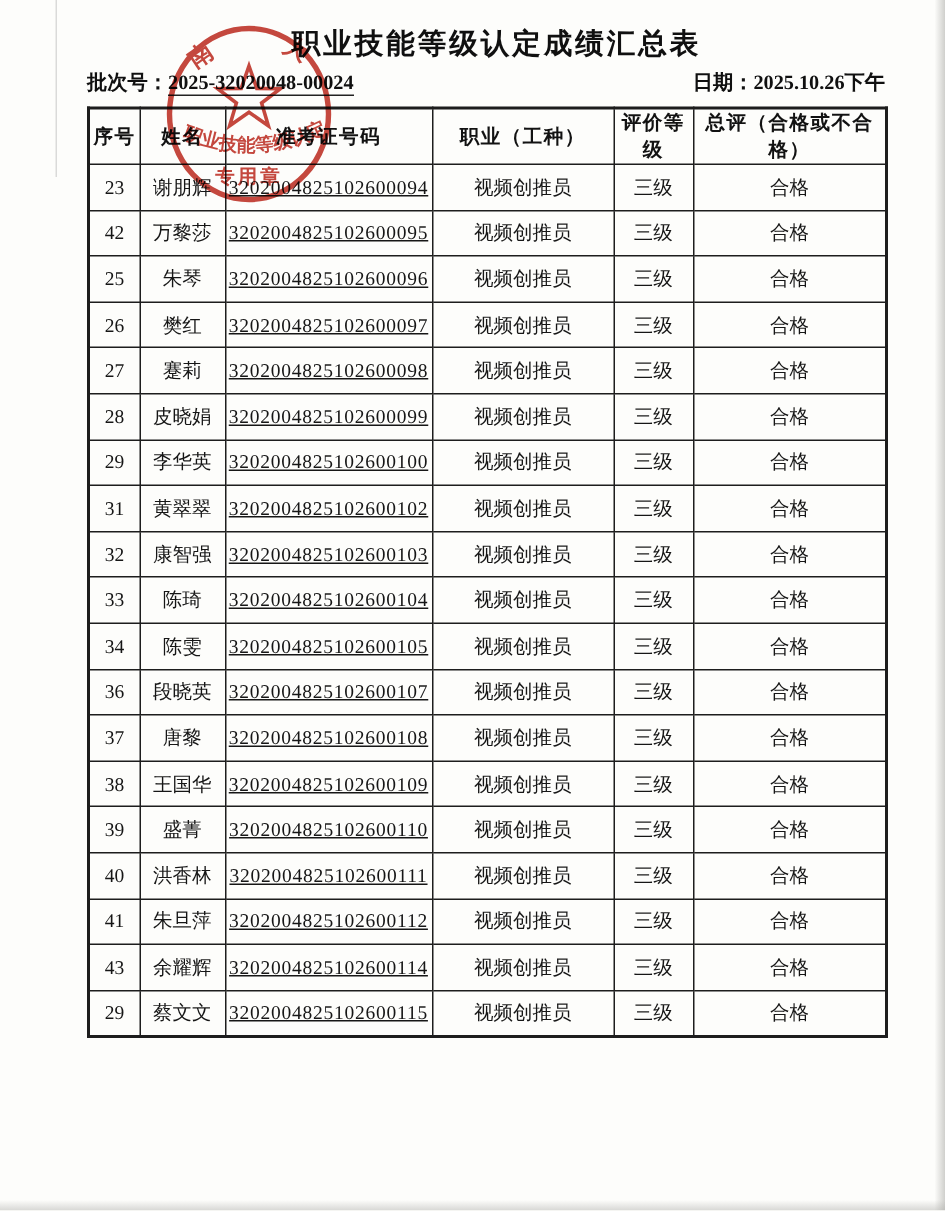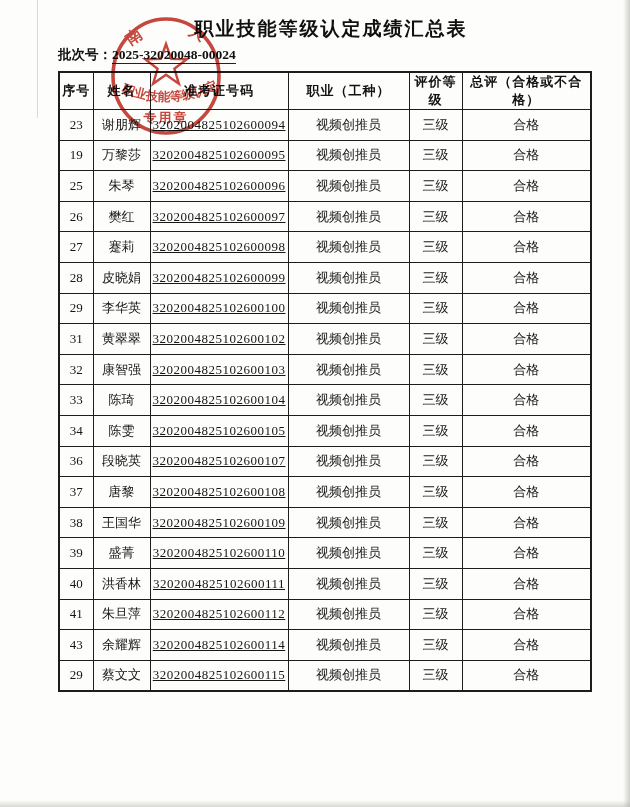--- a/index.html
+++ b/index.html
@@ -32,20 +32,21 @@
 <body>
 
 <div class="page">
 
   <div class="crease"></div>
 
   <div class="doc-title">职业技能等级认定成绩汇总表</div>
 
   <div class="meta">
     <div class="pair"><span>批次号：</span><span class="batch-num">2025-32020048-00024</span></div>
+    <div class="pair"><span>日期：</span><span>2025.10.26下午</span></div>
   </div>
 
   <table class="results">
     <colgroup>
       <col style="width:34px">
         <col style="width:57px">
         <col style="width:138px">
       <col style="width:121px">
         <col style="width:53px">
         <col style="width:129px">
@@ -65,21 +66,21 @@
         <tr>
           <td>23</td>
           <td>谢朋辉</td>
           <td class="num">3202004825102600094</td>
           <td>视频创推员</td>
           <td>三级</td>
           <td>合格</td>
         </tr>
 
         <tr>
-          <td>19</td>
+          <td>42</td>
           <td>万黎莎</td>
           <td class="num">3202004825102600095</td>
           <td>视频创推员</td>
           <td>三级</td>
           <td>合格</td>
         </tr>
 
         <tr>
           <td>25</td>
           <td>朱琴</td>

